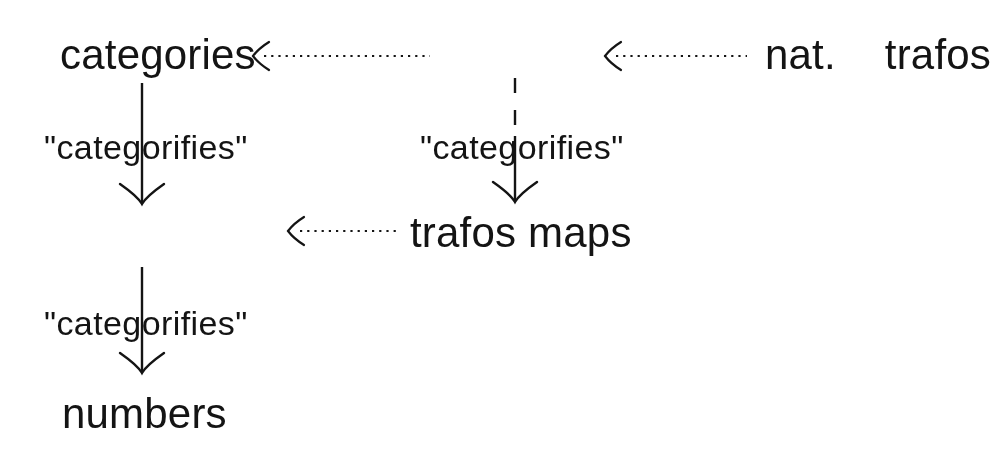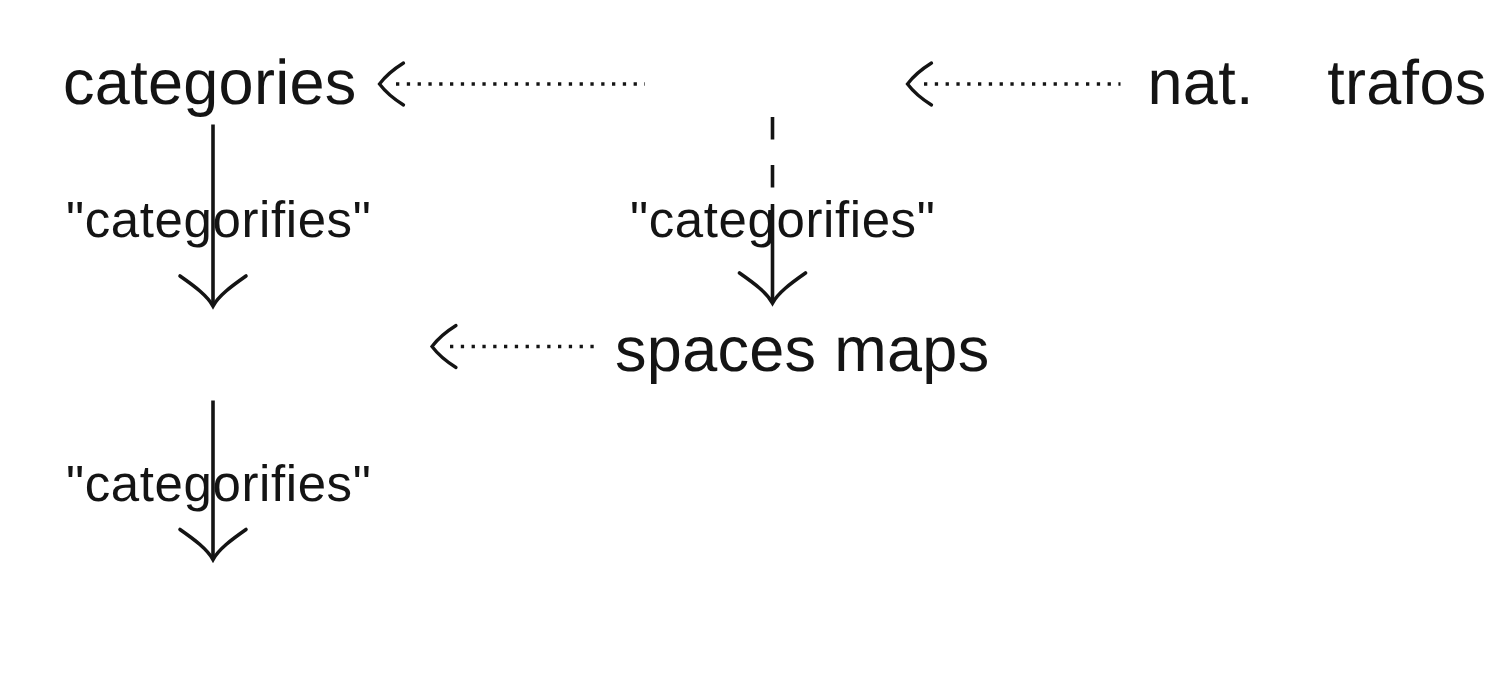--- a/index.html
+++ b/index.html
@@ -73,28 +73,29 @@
       <path d="M 515 136 V 200" stroke-width="2.4"></path>
       <path d="M 493 182 C 503 189 511 195 515 202 C 519 195 527 189 537 182" stroke-width="2.4" stroke-linecap="round"></path>
     </g>
 
     <g>
       <path d="M 142 267 V 371" stroke-width="2.4"></path>
       <path d="M 120 353 C 130 360 138 366 142 373 C 146 366 154 360 164 353" stroke-width="2.4" stroke-linecap="round"></path>
     </g>
   </svg>
 
-  <div class="node" style="left:42px; top:34px">categories</div>
+  <div class="node" style="left:60px; top:34px">categories</div>
 
 
   <div class="node wide-space" style="left:765px; top:34px">nat.  trafos</div>
 
 
-  <div class="node" style="left:410px; top:212px">spaces maps</div>
+  <div class="node" style="left:410px; top:212px">trafos maps</div>
 
+  <div class="node" style="left:62px; top:393px">numbers</div>
 
   <div class="edge-label" style="left:44px; top:130px">"categorifies"</div>
 
   <div class="edge-label" style="left:420px; top:130px">"categorifies"</div>
 
   <div class="edge-label" style="left:44px; top:306px">"categorifies"</div>
 
 </div>
 
 </body></html>

